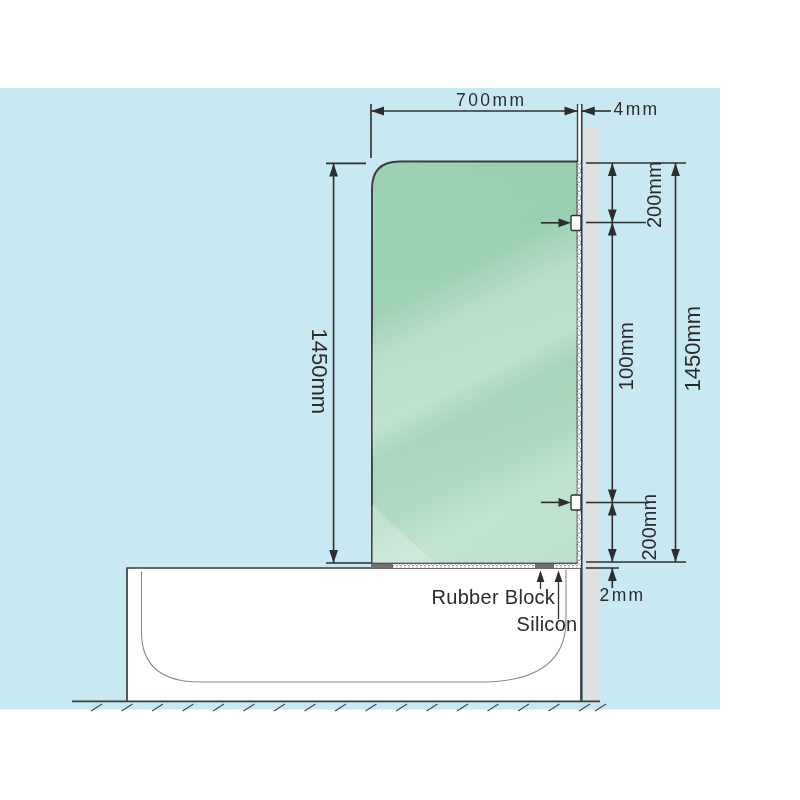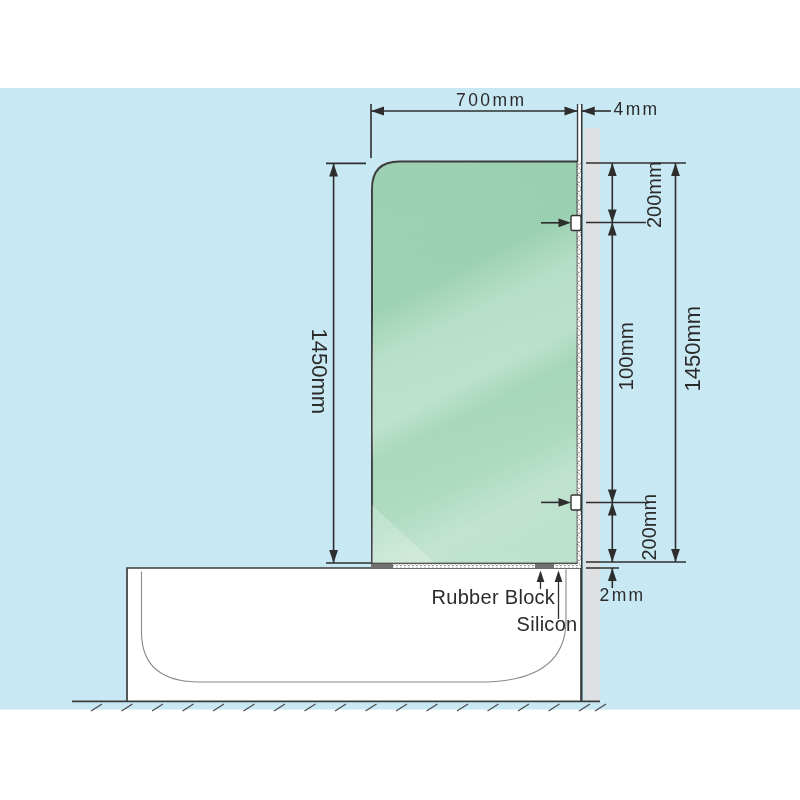--- a/index.html
+++ b/index.html
@@ -1,16 +1,16 @@
 <!DOCTYPE html>
 <html><head>
 <meta charset="utf-8">
 <style>
   html,body{margin:0;padding:0;background:#ffffff;}
-  .wrap{width:800px;height:800px;position:relative;overflow:hidden;background:#ffffff;}
+  .wrap{width:720px;height:800px;position:relative;overflow:hidden;background:#ffffff;}
   text{font-family:"Liberation Sans",sans-serif;fill:#2b2b2b;}
   .dim{font-size:17.5px;letter-spacing:2.4px;}
   .rot{letter-spacing:0px;}
   .lbl{font-size:20px;letter-spacing:0.3px;}
 </style>
 </head>
 <body>
 <div class="wrap">
 <svg width="800" height="800" viewBox="0 0 800 800" xmlns="http://www.w3.org/2000/svg">
 <defs>

